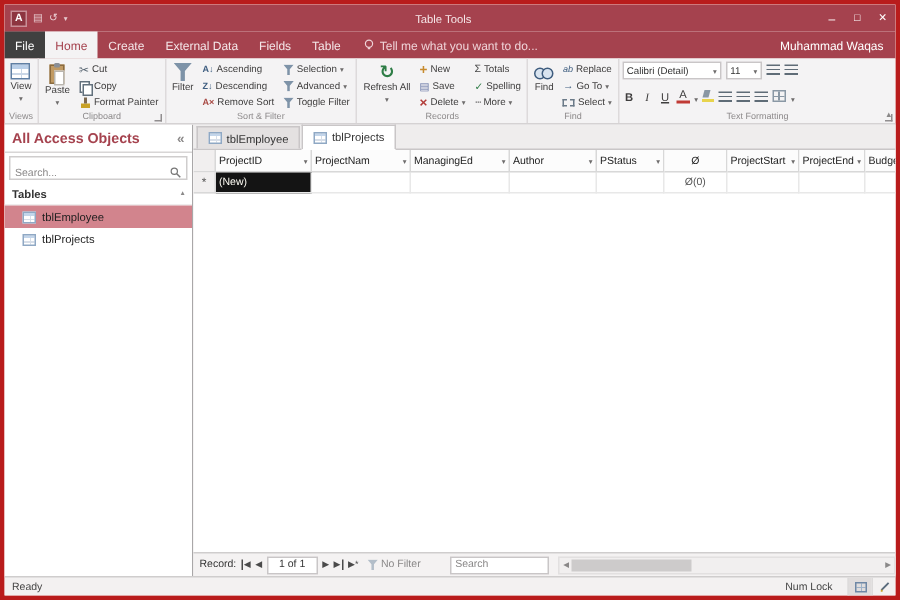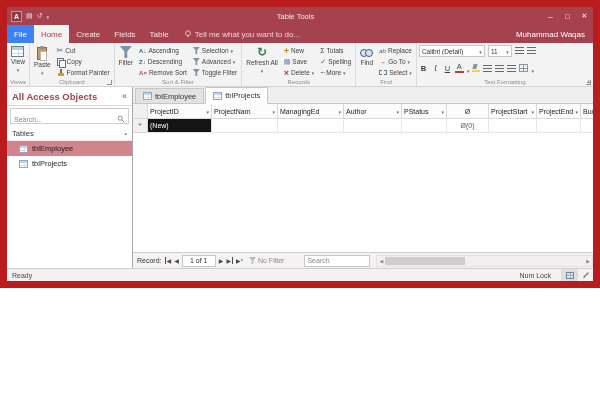--- a/index.html
+++ b/index.html
@@ -1,38 +1,38 @@
 <!DOCTYPE html>
 <html><head>
 <meta charset="utf-8">
 <style>
   *{margin:0;padding:0;box-sizing:border-box}
   html,body{width:600px;height:400px;background:#fff;font-family:"Liberation Sans","DejaVu Sans",sans-serif}
-  .window{width:600px;height:288px;border:7px solid #b91c1c;background:#fff;display:flex;flex-direction:column;overflow:hidden}
+  .window{width:600px;height:400px;border:3px solid #b91c1c;background:#fff;display:flex;flex-direction:column;overflow:hidden}
 
   
   .titlebar{height:18px;background:#A5424E;display:flex;align-items:center;color:#F2E3E5;font-size:7.5px;flex:0 0 auto;padding:0 0 0 4px}
   .app-icon{width:11px;height:11px;background:#8D3540;border:1px solid #C98F97;color:#fff;font-size:7px;font-weight:bold;display:flex;align-items:center;justify-content:center;margin-right:4px}
   .qat{display:flex;align-items:center;gap:4px;color:#E8CBD0;font-size:7px}
   .qat .i-save::before{content:"▤"}
   .qat .i-undo::before{content:"↺"}
   .qat .i-caret::before{content:"▾";font-size:5px}
   .titlebar-center{flex:1;display:flex;justify-content:center;align-items:center;gap:6px;white-space:nowrap;overflow:hidden;min-width:0}
   .tools-label{color:#F6E7E9}
   .doc-title{color:#FBF3F4;overflow:hidden;text-overflow:ellipsis}
   .win-controls{display:flex;flex:0 0 auto}
   .win-btn{width:17px;height:18px;display:flex;align-items:center;justify-content:center;color:#fff;font-size:8px}
   .win-btn.min::before{content:"–"}
   .win-btn.max::before{content:"□";font-size:7px}
   .win-btn.close::before{content:"✕";font-size:7px}
 
   
   .tabrow{height:18px;background:#A5424E;display:flex;align-items:stretch;color:#F4E6E8;font-size:8px;flex:0 0 auto}
   .rtab{padding:0 7px;display:flex;align-items:center;white-space:nowrap}
-  .rtab.file{background:#3b82f6;color:#fff}
+  .rtab.file{background:#404040;color:#fff}
   .rtab.active{background:#F4F3F4;color:#A5424E}
   .tellme{display:flex;align-items:center;gap:3px;margin-left:8px;color:#EFD3D8;white-space:nowrap;overflow:hidden}
   .user{margin-left:auto;padding-right:8px;display:flex;align-items:center;color:#fff;white-space:nowrap}
 
   
   .ribbon{height:44px;background:#F4F3F4;border-bottom:1px solid #D5D2D3;display:flex;flex:0 0 auto;position:relative}
   .rgroup{position:relative;border-right:1px solid #DDDADB;padding:2px 2px 8px 2px;display:flex;flex:0 0 auto}
   .rgroup-content{display:flex;gap:2px;align-items:flex-start}
   .rgroup-label{position:absolute;bottom:0;left:0;right:0;text-align:center;font-size:6px;color:#8D8A8B;line-height:8px;white-space:nowrap}
   .launcher{position:absolute;right:2px;bottom:1px;width:5px;height:5px;border-right:1px solid #918E8F;border-bottom:1px solid #918E8F}
@@ -98,21 +98,21 @@
 
   
   .body{flex:1;display:flex;min-height:0;background:#fff}
   .nav{width:126px;flex:0 0 auto;border-right:1px solid #A9A7A8;display:flex;flex-direction:column;background:#fff}
   .nav-header{height:19px;display:flex;align-items:center;padding:0 5px;border-bottom:1px solid #D8D6D6;color:#A5424E;font-size:9.5px;font-weight:bold;white-space:nowrap}
   .nav-collapse{margin-left:auto;color:#8C8A8A;font-size:9px}
   .nav-collapse::before{content:"«"}
   .nav-search{height:16px;margin:2px 3px;border:1px solid #CFCDCD;display:flex;align-items:flex-end;padding:0 3px;gap:2px}
   .nav-search input{border:0;outline:0;flex:1;min-width:0;font-size:7px;color:#333;background:transparent}
   .nav-search input::placeholder{color:#8A8888}
-  .nav-group{height:15px;display:flex;align-items:center;font-size:7.5px;font-weight:normal;color:#333;padding:0 5px;border-bottom:1px solid #EFEDED}
+  .nav-group{height:15px;display:flex;align-items:center;font-size:7.5px;font-weight:bold;color:#333;padding:0 5px;border-bottom:1px solid #EFEDED}
   .nav-group-arrow{margin-left:auto;color:#8A8888;font-size:5px}
   .nav-group-arrow::before{content:"▴"}
   .nav-item{height:15px;display:flex;align-items:center;gap:4px;padding:0 4px 0 12px;font-size:7.5px;color:#1E1E1E;white-space:nowrap}
   .nav-item.selected{background:#D2848D}
   .tbl-ico{width:9px;height:8px;flex:0 0 auto;border:1px solid #8FA8C4;background-color:#fff;background-image:linear-gradient(#C3D5EA 0 2px,transparent 2px),linear-gradient(to bottom,transparent 0 4px,#D7DEE8 4px 5px,transparent 5px),linear-gradient(to right,transparent 0 4px,#D7DEE8 4px 5px,transparent 5px)}
 
   .main{flex:1;display:flex;flex-direction:column;min-width:0;background:#fff}
   .doc-tabs{height:17px;background:#EFEDED;border-bottom:1px solid #C9C6C7;display:flex;align-items:flex-end;padding-left:2px;flex:0 0 auto}
   .doc-tab{height:15px;display:flex;align-items:center;gap:3px;padding:0 7px;font-size:7.5px;color:#333;border:1px solid #C9C6C7;border-bottom:none;background:#E4E1E1;margin-right:1px;white-space:nowrap}
   .doc-tab.active{background:#fff;height:17px;position:relative;top:1px;border-bottom:1px solid #fff}
@@ -173,20 +173,21 @@
       <span class="win-btn min"></span>
       <span class="win-btn max"></span>
       <span class="win-btn close"></span>
     </span>
   </div>
 
   <div class="tabrow">
     <span class="rtab file">File</span>
     <span class="rtab active">Home</span>
     <span class="rtab">Create</span>
+    <span class="rtab">External Data</span>
     <span class="rtab">Fields</span>
     <span class="rtab">Table</span>
     <span class="tellme">
       <svg width="8" height="8" viewBox="0 0 10 10">
           <circle cx="5" cy="4" r="3" fill="none" stroke="#EFD3D8" stroke-width="1"></circle>
           <line x1="4" y1="8" x2="6" y2="8" stroke="#EFD3D8" stroke-width="1"></line>
         </svg>
       <span>Tell me what you want to do...</span>
     </span>
     <span class="user">Muhammad Waqas</span>

